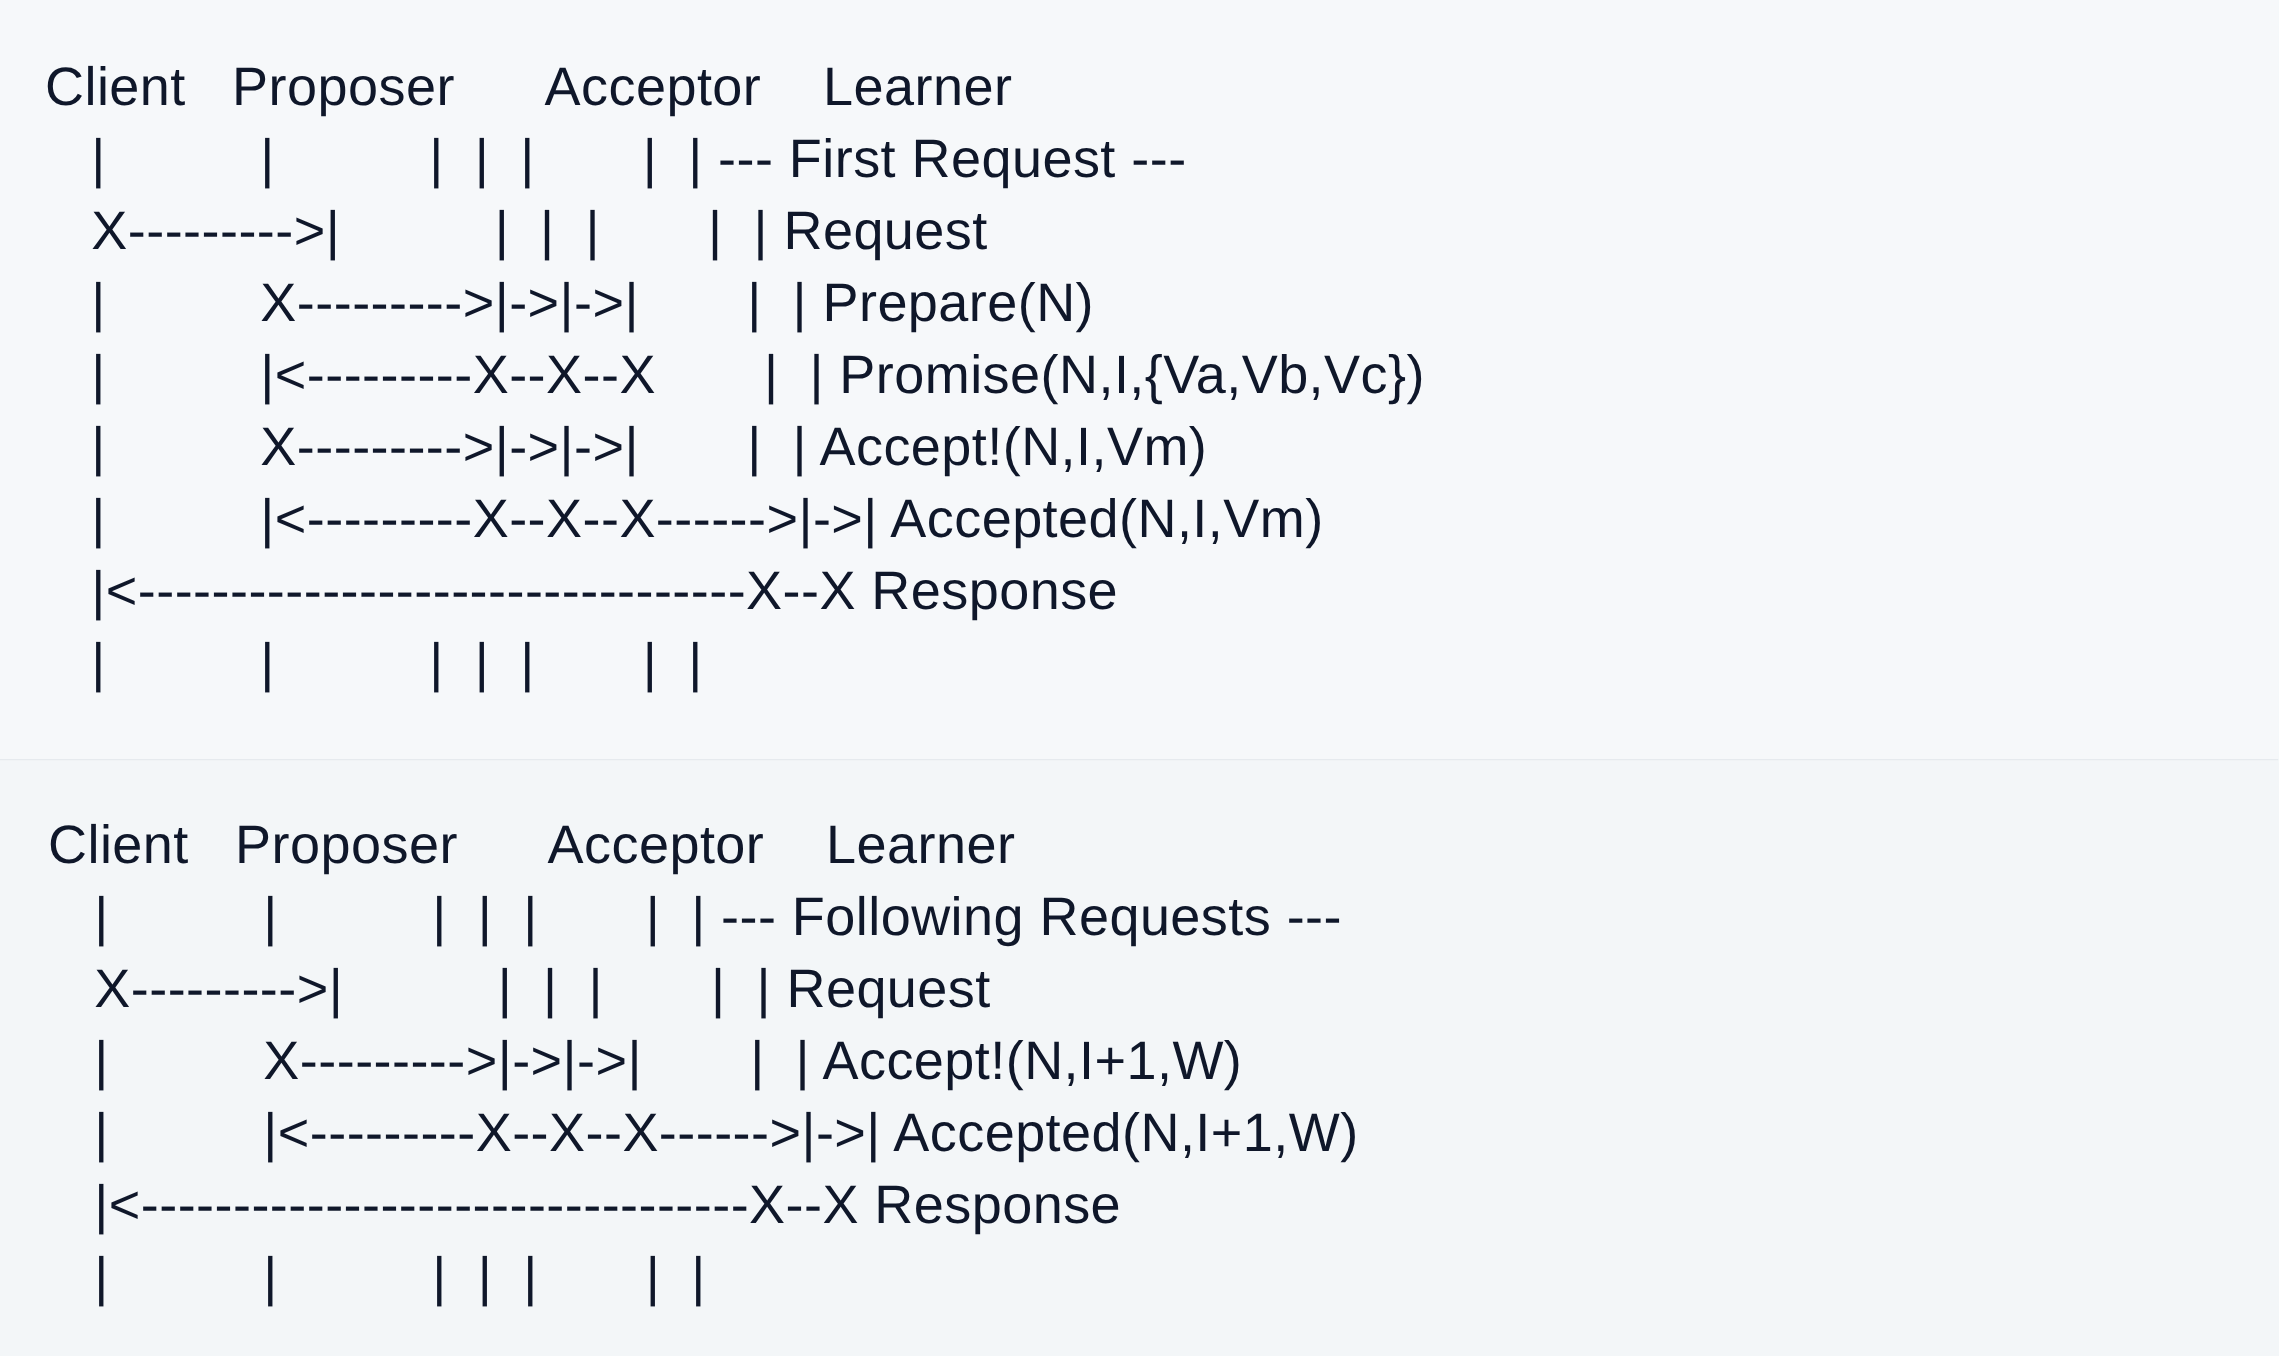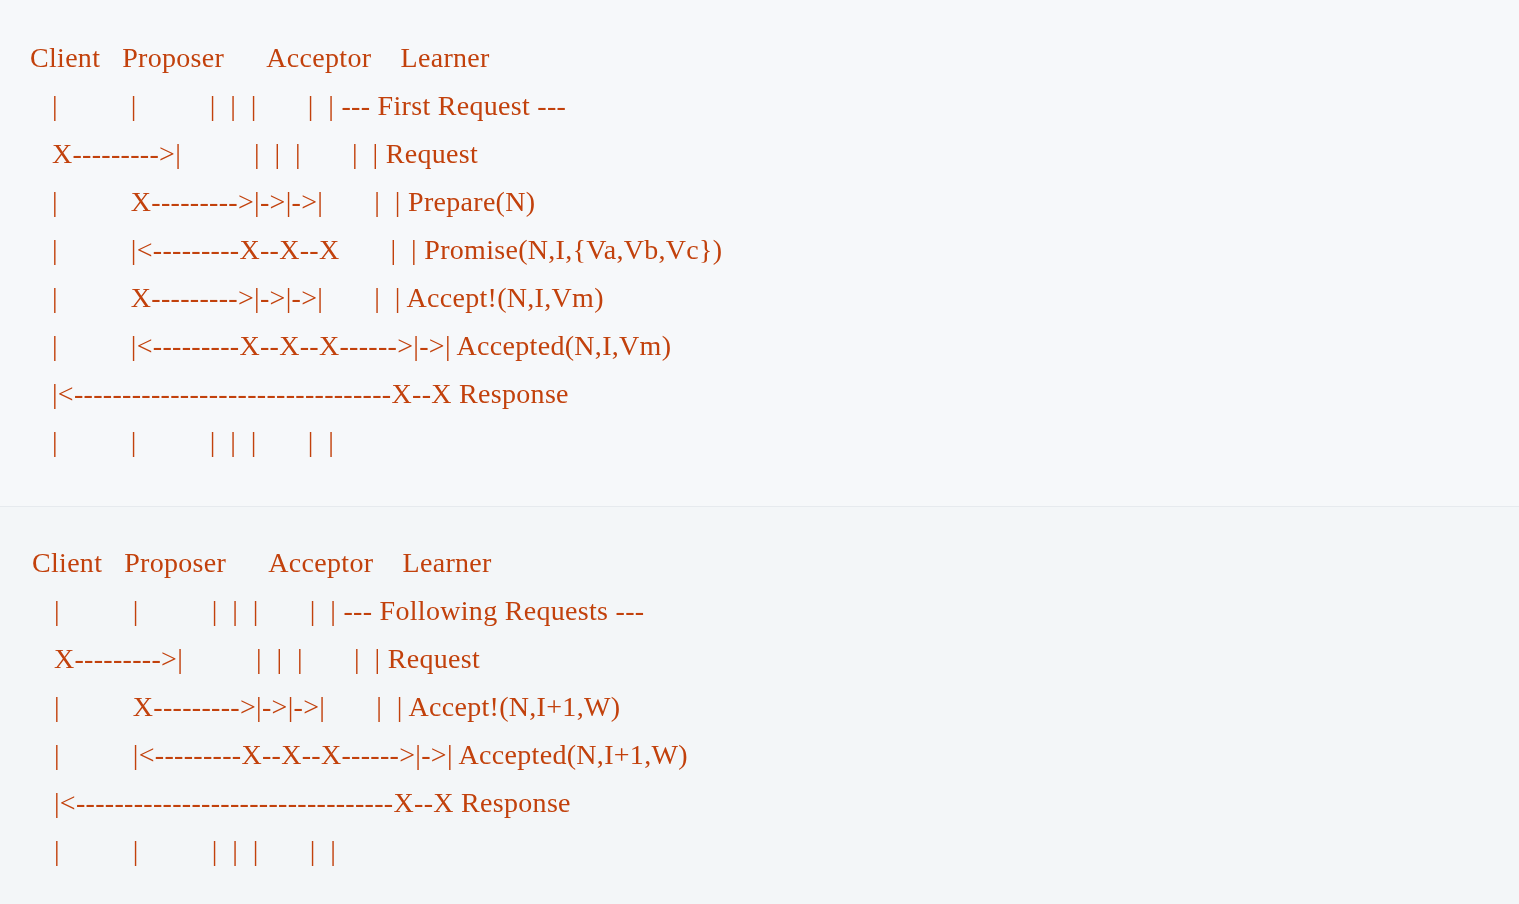--- a/index.html
+++ b/index.html
@@ -37,23 +37,23 @@
   .ascii-block.block-following {
     height: 397px;
     background: #f3f6f8;
   }
 
   .ascii-pre {
     margin: 0;
     padding: 0;
     position: absolute;
     white-space: pre;
-    color: #c2410c;
-    font-family: Liberation Serif, serif;
-    font-size: 28px;
+    color: #0f172a;
+    font-family: Liberation Sans, sans-serif;
+    font-size: 36px;
     line-height: 48px;
     letter-spacing: 0.30px;
     font-weight: 400;
     -webkit-font-smoothing: antialiased;
   }
 
   .block-first .ascii-pre {
     left: 30px;
     top: 34px;
   }

